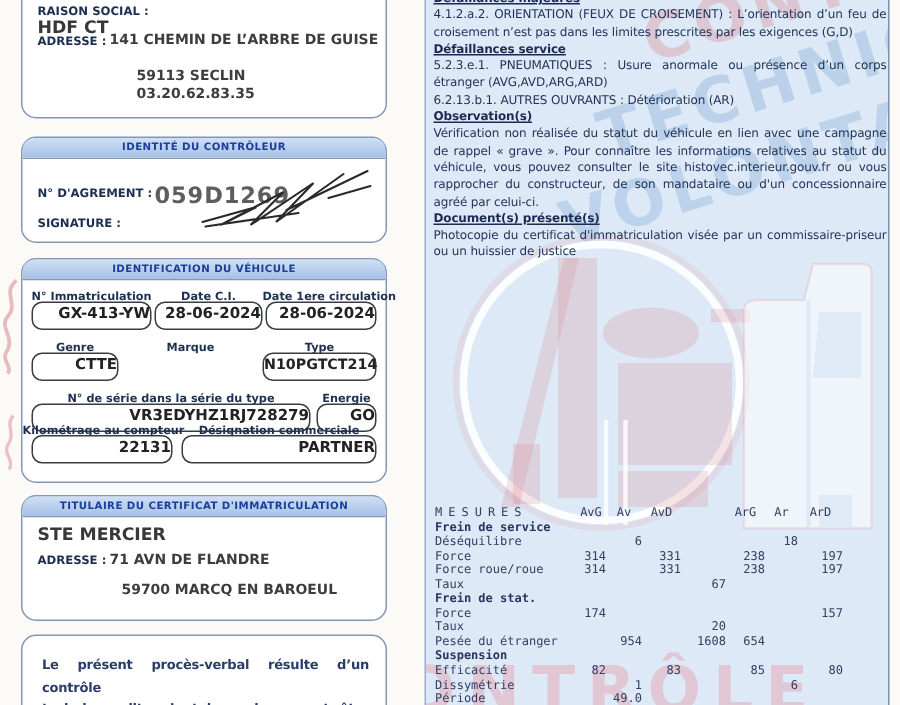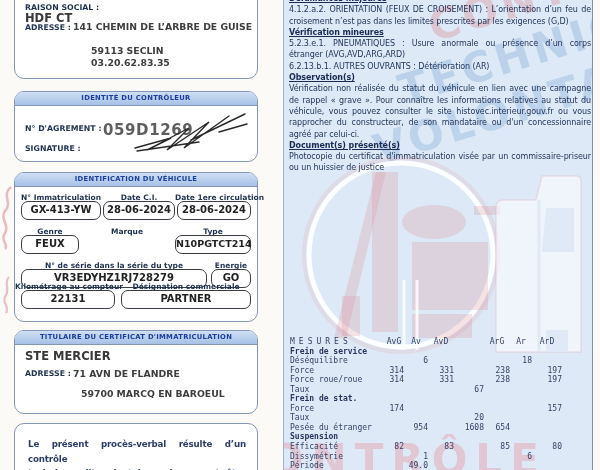--- a/index.html
+++ b/index.html
@@ -11,21 +11,21 @@
   .hdr{height:13px;background:linear-gradient(#cfdff5,#a6c1e6);
        border-bottom:1px solid #8496b6;border-radius:8px 8px 0 0;text-align:center;
        font-size:6.8px;font-weight:bold;color:#1c3e9b;letter-spacing:.3px;line-height:13px;}
   .lbl{position:absolute;font-size:7.8px;font-weight:bold;color:#1e3050;white-space:nowrap;}
   .val{position:absolute;font-size:9.3px;font-weight:600;color:#3d3d3d;white-space:nowrap;}
   .big{position:absolute;font-size:11.5px;font-weight:600;color:#383838;white-space:nowrap;}
   .agr{position:absolute;font-size:15px;font-weight:600;color:#5e5e5e;letter-spacing:.6px;}
   .vlabel{position:absolute;font-size:7.5px;font-weight:bold;color:#1e3050;
           text-align:center;white-space:nowrap;}
   .fld{position:absolute;height:19px;background:#fff;border:1.5px solid #393c44;
-       border-radius:7px;box-sizing:border-box;text-align:center;font-size:10px;
+       border-radius:7px;box-sizing:border-box;text-align:right;font-size:10px;
        font-weight:600;color:#222;line-height:16px;white-space:nowrap;}
   .notice-line{font-size:8.7px;font-weight:600;color:#2b3c68;letter-spacing:-.15px;
        line-height:14.6px;text-align:justify;text-align-last:justify;}
   
   .rpanel{position:absolute;left:283px;top:0;width:310px;height:470px;background:#dde9f6;
           border-left:1px solid #9fb1cc;border-right:1.4px solid #7e91b3;
           box-sizing:border-box;overflow:hidden;}
   .wm{position:absolute;left:0;top:0;z-index:0;}
   .deflines{position:absolute;left:5px;top:-7px;width:302px;z-index:1;
             font-size:8px;color:#1f3156;line-height:11.3px;letter-spacing:-.1px;}
@@ -74,21 +74,21 @@
   <div class="vlabel" style="left:6px;top:20px;width:80px;">N° Immatriculation</div>
   <div class="vlabel" style="left:88px;top:20px;width:72px;">Date C.I.</div>
   <div class="vlabel" style="left:160px;top:20px;width:76px;">Date 1ere circulation</div>
   <div class="fld" style="left:6px;top:28px;width:80px;">GX-413-YW</div>
   <div class="fld" style="left:88px;top:28px;width:72px;">28-06-2024</div>
   <div class="fld" style="left:162px;top:28px;width:74px;">28-06-2024</div>
 
   <div class="vlabel" style="left:6px;top:54px;width:58px;">Genre</div>
   <div class="vlabel" style="left:66px;top:54px;width:92px;">Marque</div>
   <div class="vlabel" style="left:160px;top:54px;width:76px;">Type</div>
-  <div class="fld" style="left:6px;top:62px;width:58px;">FEUX</div>
+  <div class="fld" style="left:6px;top:62px;width:58px;">CTTE</div>
   <div class="fld" style="left:160px;top:62px;width:76px;font-size:9.5px;">N10PGTCT214</div>
 
   <div class="vlabel" style="left:6px;top:88px;width:186px;">N° de série dans la série du type</div>
   <div class="vlabel" style="left:196px;top:88px;width:40px;">Energie</div>
   <div class="fld" style="left:6px;top:96px;width:186px;">VR3EDYHZ1RJ728279</div>
   <div class="fld" style="left:196px;top:96px;width:40px;">GO</div>
 
   <div class="vlabel" style="left:0px;top:109px;width:106px;">Kilométrage au compteur</div>
   <div class="vlabel" style="left:106px;top:109px;width:130px;">Désignation commerciale</div>
   <div class="fld" style="left:6px;top:117px;width:94px;">22131</div>
@@ -144,21 +144,21 @@
       <rect x="262" y="330" width="22" height="22" fill="rgba(221,233,246,0.95)"></rect>
       <line x1="255" y1="200" x2="255" y2="352" stroke="rgba(221,233,246,0.95)" stroke-width="3"></line>
     </g>
     <text x="-55" y="474" font-family="DejaVu Sans, sans-serif" font-weight="bold" font-size="42" letter-spacing="8" fill="rgba(230,158,168,0.45)">CONTRÔLE</text>
   </svg>
 
   <div class="deflines">
     <div class="h">Défaillances majeures</div>
     <div class="j">4.1.2.a.2. ORIENTATION (FEUX DE CROISEMENT) : L’orientation d’un feu de</div>
     <div>croisement n’est pas dans les limites prescrites par les exigences (G,D)</div>
-    <div class="h">Vérification mineures</div>
+    <div class="h">Défaillances service</div>
     <div class="j">5.2.3.e.1. PNEUMATIQUES : Usure anormale ou présence d’un corps</div>
     <div>étranger (AVG,AVD,ARG,ARD)</div>
     <div>6.2.13.b.1. AUTRES OUVRANTS : Détérioration (AR)</div>
     <div class="h">Observation(s)</div>
     <div class="j">Vérification non réalisée du statut du véhicule en lien avec une campagne</div>
     <div class="j">de rappel « grave ». Pour connaître les informations relatives au statut du</div>
     <div class="j">véhicule, vous pouvez consulter le site histovec.interieur.gouv.fr ou vous</div>
     <div class="j">rapprocher du constructeur, de son mandataire ou d'un concessionnaire</div>
     <div>agréé par celui-ci.</div>
     <div class="h">Document(s) présenté(s)</div>

